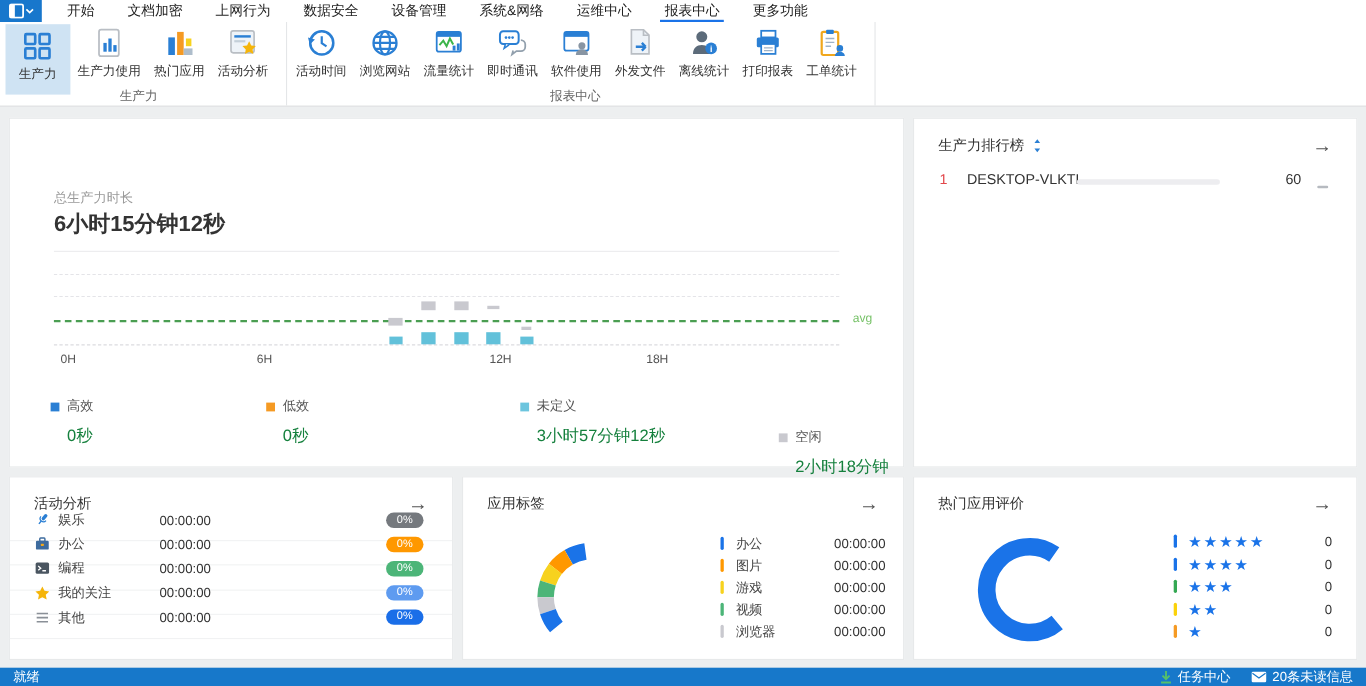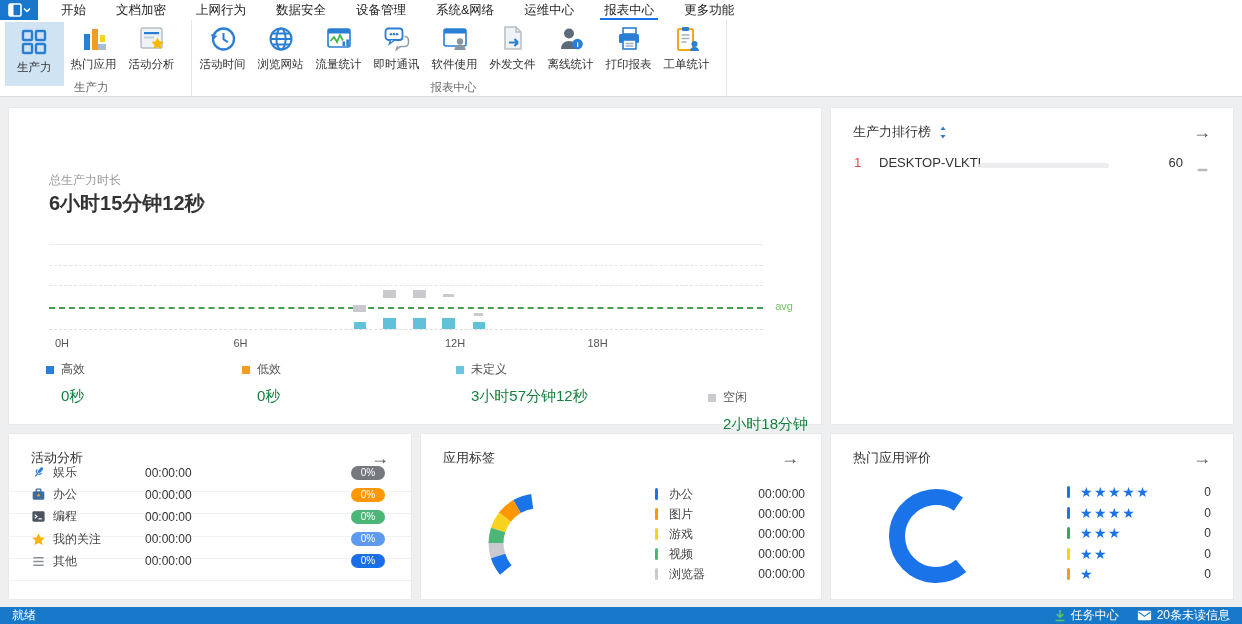--- a/index.html
+++ b/index.html
@@ -34,21 +34,21 @@
   #panel-rating   { left:830px; top:336px; width:404px; height:167px; }
 
   .phead { display:flex; align-items:center; padding:15px 22px 0 22px; }
   .ptitle { font-size:13px; color:#333; }
   .parrow { margin-left:auto; font-size:18px; color:#555; line-height:14px; cursor:pointer; }
   .sort { margin-left:7px; display:inline-flex; }
 
   
   .total-label { position:absolute; left:40px; top:64px; font-size:12px; color:#999; }
   .total-value { position:absolute; left:40px; top:82px; font-size:20px; font-weight:bold; color:#333; }
-  .plot { position:absolute; left:40px; top:136px; width:714px; height:86px; border-top:1px solid #ebebee; border-bottom:1px dashed #dcdce0; }
+  .plot { position:absolute; left:40px; top:120px; width:714px; height:86px; border-top:1px solid #ebebee; border-bottom:1px dashed #dcdce0; }
   .grid { position:absolute; left:0; right:0; border-top:1px dashed #e4e4e8; }
   .g1 { top:20px; } .g2 { top:40px; }
   .avgline { position:absolute; left:0; right:0; top:62px; border-top:2px dashed #4a9e52; }
   .avglabel { position:absolute; right:-30px; top:55px; font-size:11px; color:#76c267; }
   .block { position:absolute; }
   .xtick { position:absolute; top:92px; font-size:11px; color:#555; transform:translateX(-50%); }
   .ov-legend { position:absolute; left:0; top:253px; right:0; height:50px; }
   .ovl-item { position:absolute; top:0; }
   .ovl-line1 { display:flex; align-items:center; gap:7px; font-size:12px; color:#555; }
   .ovl-sq { width:8px; height:8px; flex:none; }
@@ -128,20 +128,31 @@
               <svg viewBox="0 0 28 28">
                 <g fill="none" stroke="#2a7fd4" stroke-width="2.4">
                   <rect x="3" y="3" width="9" height="9" rx="1"></rect>
                   <rect x="16" y="3" width="9" height="9" rx="1"></rect>
                   <rect x="3" y="16" width="9" height="9" rx="1"></rect>
                   <rect x="16" y="16" width="9" height="9" rx="1"></rect>
                 </g>
               </svg>
             </span>
             <span class="rlabel">生产力</span>
+          </div>
+          <div class="ribbon-item">
+            <span class="ric">
+              <svg viewBox="0 0 28 28">
+                <rect x="5" y="2" width="18" height="24" rx="2" fill="#fff" stroke="#b9bec4" stroke-width="1.6"></rect>
+                <rect x="9" y="14" width="3" height="8" fill="#2a7fd4"></rect>
+                <rect x="13.5" y="10" width="3" height="12" fill="#2a7fd4"></rect>
+                <rect x="18" y="16" width="3" height="6" fill="#2a7fd4"></rect>
+              </svg>
+            </span>
+            <span class="rlabel">生产力使用</span>
           </div>
           <div class="ribbon-item">
             <span class="ric">
               <svg viewBox="0 0 28 28">
                 <rect x="4" y="9" width="6" height="16" fill="#2a7fd4"></rect>
                 <rect x="12" y="4" width="6" height="21" fill="#f59a23"></rect>
                 <rect x="20" y="10" width="5" height="7" fill="#f7d21e"></rect>
                 <rect x="18" y="19" width="8" height="6" fill="#aebdcb"></rect>
               </svg>
             </span>
@@ -307,21 +318,21 @@
             </div>
             <div class="ovl-val">0秒</div>
           </div>
           <div class="ovl-item" style="left: 233px;">
             <div class="ovl-line1">
               <span class="ovl-sq" style="background: rgb(245, 154, 35);"></span>
               <span>低效</span>
             </div>
             <div class="ovl-val">0秒</div>
           </div>
-          <div class="ovl-item" style="left: 447px;">
+          <div class="ovl-item" style="left: 464px;">
             <div class="ovl-line1">
               <span class="ovl-sq" style="background: rgb(108, 197, 222);"></span>
               <span>未定义</span>
             </div>
             <div class="ovl-val">3小时57分钟12秒</div>
           </div>
           <div class="ovl-item" style="left: 699px; margin-top: 28px;">
             <div class="ovl-line1">
               <span class="ovl-sq" style="background: rgb(201, 201, 207);"></span>
               <span>空闲</span>

